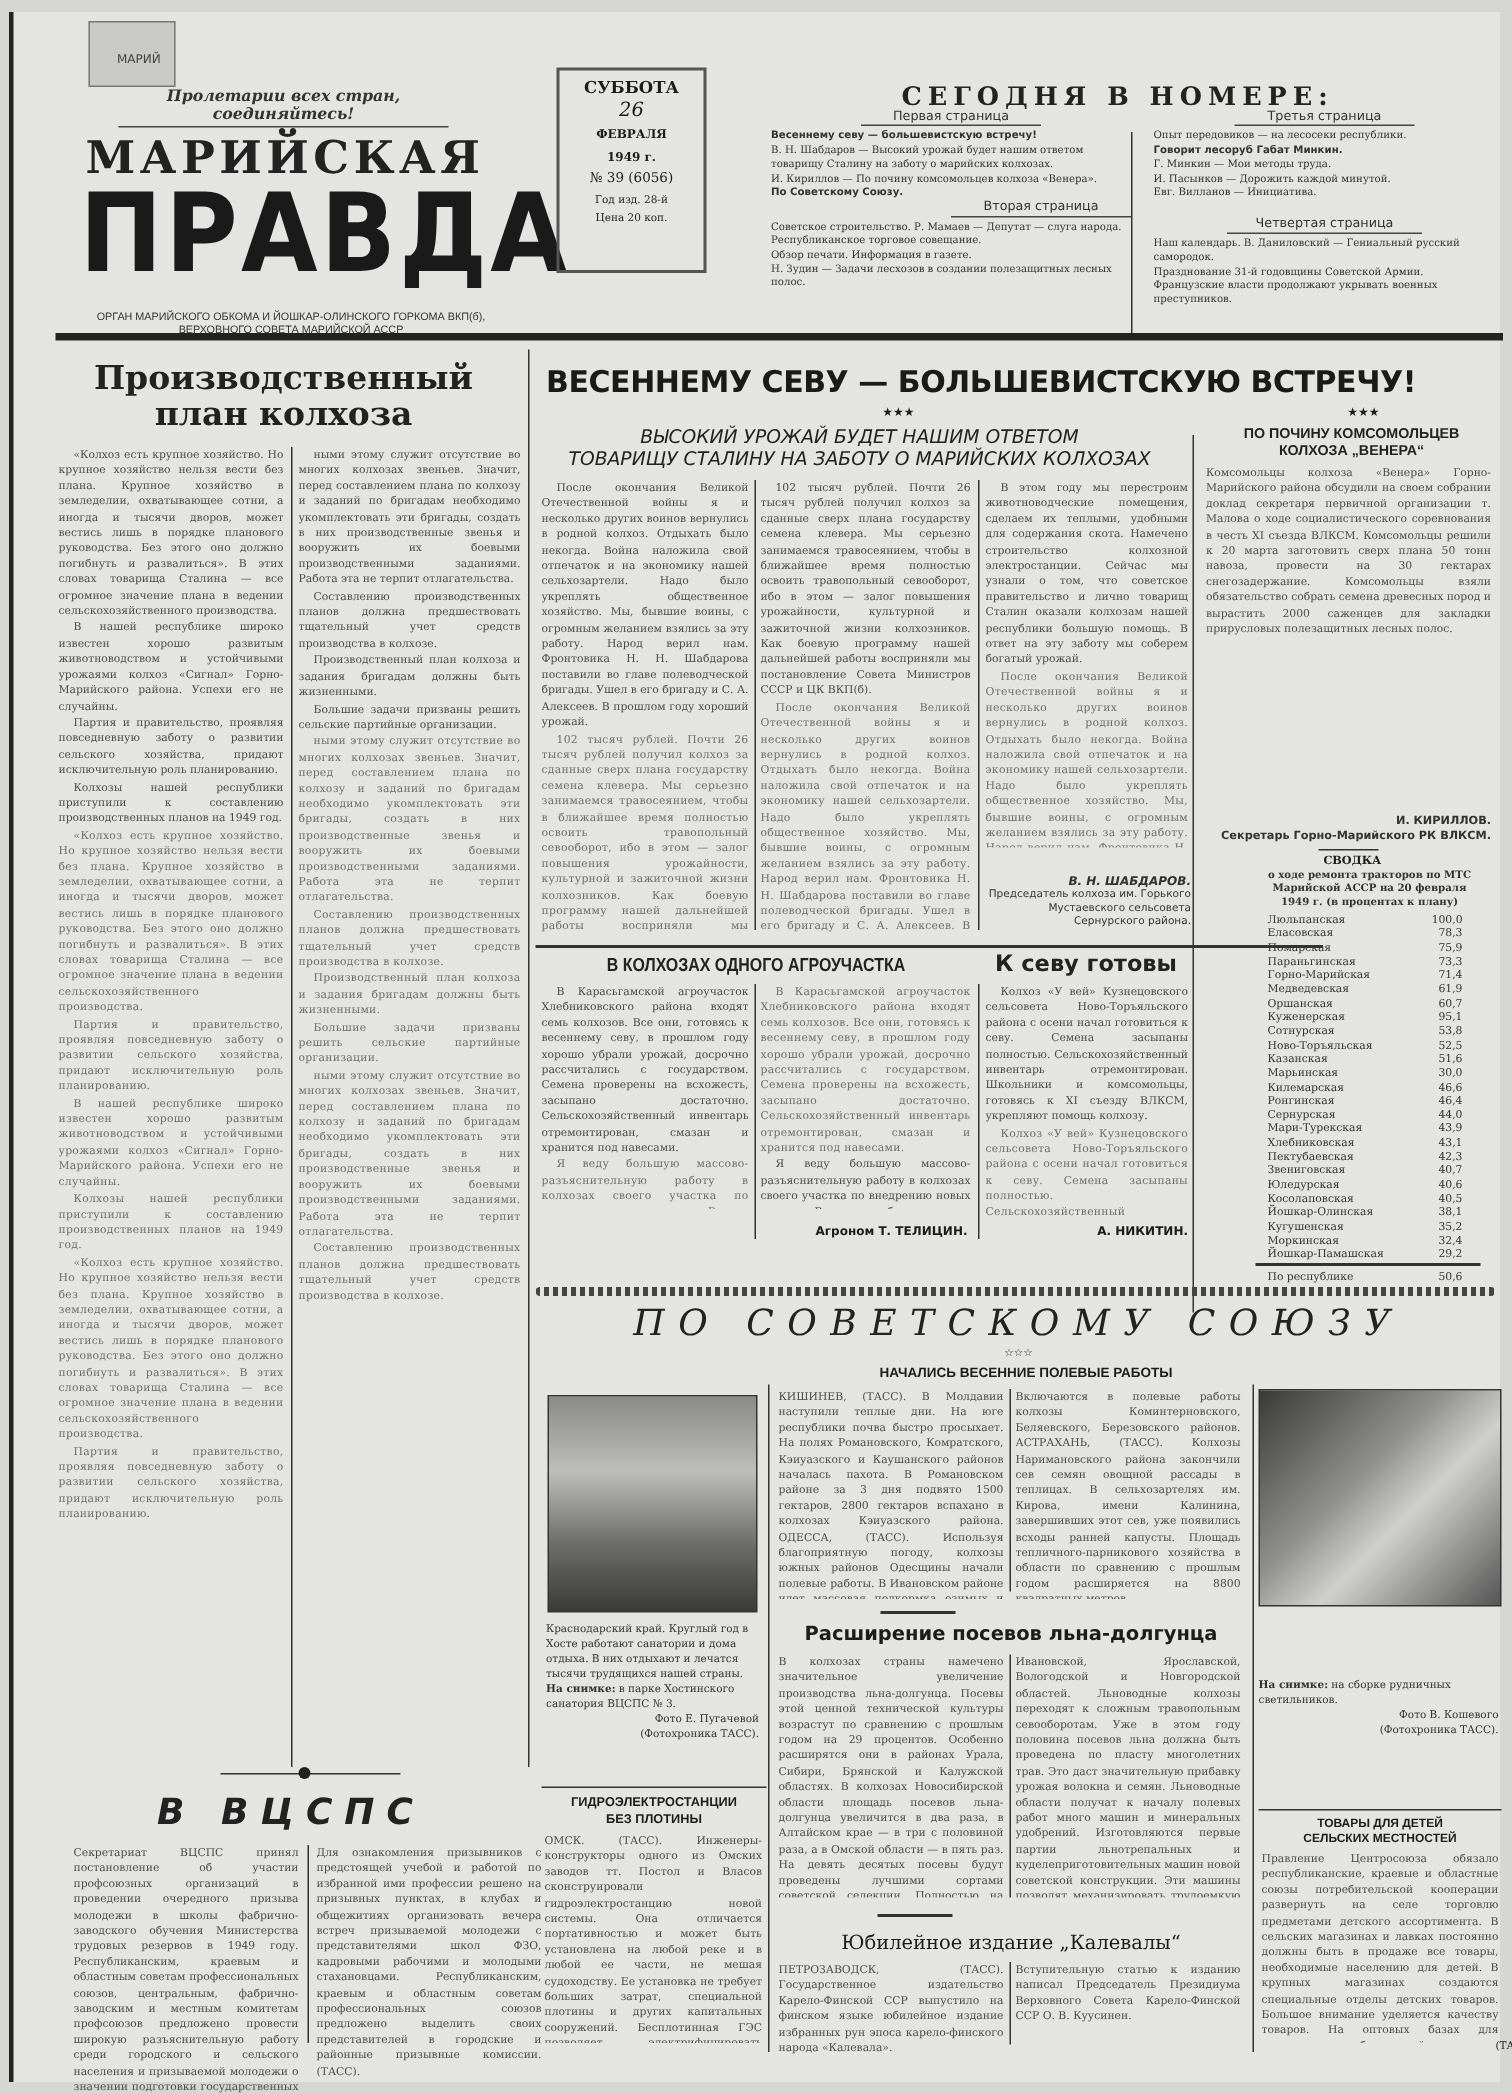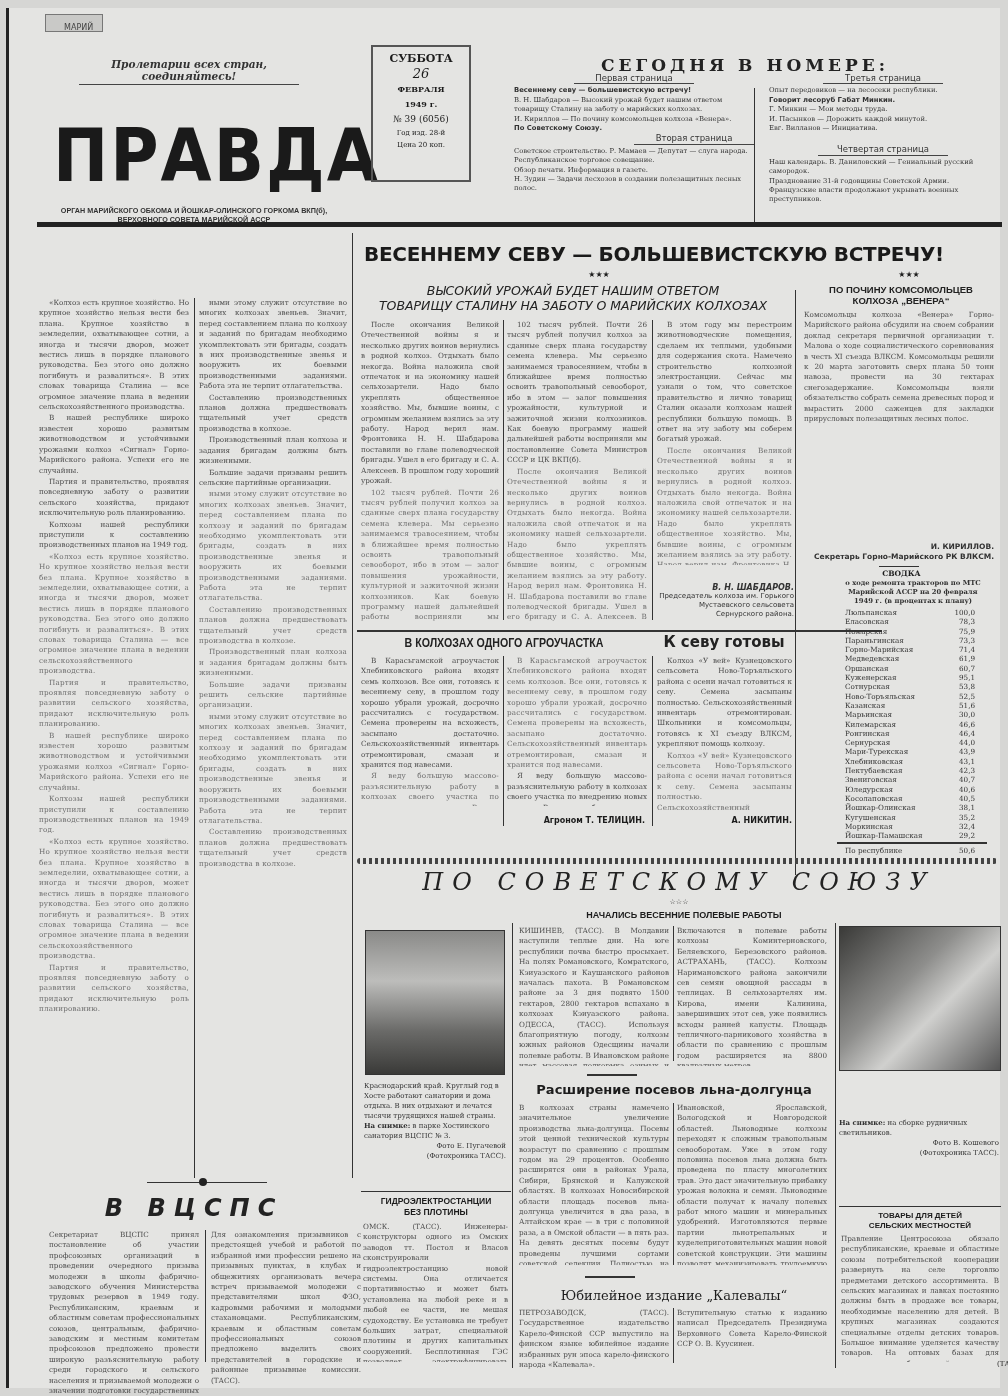--- a/index.html
+++ b/index.html
@@ -19,26 +19,27 @@
   .photo { position: absolute; background: linear-gradient(180deg,#8a8a88 0%,#bdbdbb 35%,#6a6a68 70%,#3a3a38 100%); border: 1px solid #333; }
   .caption { font-size: 7px; line-height: 10px; color: #333; font-family: "DejaVu Serif", serif; }
   .stats-row { display: flex; justify-content: space-between; font-size: 7.2px; line-height: 9.3px; color: #333; }
   .wavy { position: absolute; height: 6px; background: repeating-linear-gradient(90deg,#444 0 3px,transparent 3px 6px); border-radius: 3px; }
 </style>
 </head>
 <body>
 
 <div class="page">
 
-  <div class="abs sans" style="left:36px;top:6px;width:58px;height:18px;border:1px solid #777;background:#c9c9c7;font-size:8px;color:#444;padding:8px 0 0 18px;">МАРИЙ</div>
+  <div class="abs sans" style="left:50px;top:6px;width:58px;height:44px;border:1px solid #777;background:#c9c9c7;font-size:8px;color:#444;padding:20px 0 0 18px;">МАРИЙ</div>
 
   <div class="abs serif" style="left:70px;top:50px;width:220px;text-align:center;font-size:10.5px;font-style:italic;font-weight:bold;color:#333;border-bottom:1px solid #444;padding-bottom:2px;">Пролетарии всех стран, соединяйтесь!</div>
 
+  <div class="abs serif" style="left:46px;top:80px;width:270px;text-align:center;font-size:30px;font-weight:bold;letter-spacing:3px;color:#222;">МАРИЙСКАЯ</div>
   <div class="abs sans" style="left:44px;top:110px;width:276px;text-align:center;font-size:66px;font-weight:bold;letter-spacing:2px;color:#1a1a1a;transform:scaleY(1.1);transform-origin:top;line-height:70px;">ПРАВДА</div>
-  <div class="abs cond" style="left:40px;top:198px;width:290px;text-align:center;font-size:7.2px;font-weight:bold;color:#333;line-height:9px;">
+  <div class="abs cond" style="left:40px;top:198px;width:290px;text-align:center;font-size:7.2px;font-weight:normal;color:#333;line-height:9px;">
     <div>ОРГАН МАРИЙСКОГО ОБКОМА И ЙОШКАР-ОЛИНСКОГО ГОРКОМА ВКП(б),</div>
     <div>ВЕРХОВНОГО СОВЕТА МАРИЙСКОЙ АССР</div>
   </div>
 
   <div class="abs center" style="left:362px;top:37px;width:100px;height:137px;border:2px solid #555;padding-top:6px;line-height:12px;">
     <div class="serif" style="font-size:11px;font-weight:bold;">СУББОТА</div>
     <div class="serif" style="font-size:13px;font-style:italic;margin-top:3px;">26</div>
     <div class="serif" style="font-size:8px;font-weight:bold;margin-top:3px;">ФЕВРАЛЯ</div>
     <div class="serif" style="font-size:8px;font-weight:bold;margin-top:3px;">1949 г.</div>
     <div class="serif" style="font-size:9px;margin-top:3px;">№ 39 (6056)</div>
@@ -71,20 +72,24 @@
     <div>И. Пасынков — Дорожить каждой минутой.</div>
     <div>Евг. Вилланов — Инициатива.</div>
     <div class="sans center" style="font-size:8.5px;border-bottom:1px solid #444;width:130px;margin:12px auto 2px;">Четвертая страница</div>
     <div>Наш календарь. В. Даниловский — Гениальный русский самородок.</div>
     <div>Празднование 31-й годовщины Советской Армии.</div>
     <div>Французские власти продолжают укрывать военных преступников.</div>
   </div>
 
   <div class="hr-thick" style="left:28px;top:214px;width:965px;"></div>
 
+  <div class="abs serif center" style="left:20px;top:232px;width:320px;font-size:22px;font-weight:bold;line-height:24px;color:#222;">
+    <div>Производственный</div>
+    <div>план колхоза</div>
+  </div>
   <div class="abs body-text" style="left:30px;top:290px;width:150px;height:880px;overflow:hidden;">
     <p>«Колхоз есть крупное хозяйство. Но крупное хозяйство нельзя вести без плана. Крупное хозяйство в земледелии, охватывающее сотни, а иногда и тысячи дворов, может вестись лишь в порядке планового руководства. Без этого оно должно погибнуть и развалиться». В этих словах товарища Сталина — все огромное значение плана в ведении сельскохозяйственного производства.</p>
     <p>В нашей республике широко известен хорошо развитым животноводством и устойчивыми урожаями колхоз «Сигнал» Горно-Марийского района. Успехи его не случайны.</p>
     <p>Партия и правительство, проявляя повседневную заботу о развитии сельского хозяйства, придают исключительную роль планированию.</p>
     <p>Колхозы нашей республики приступили к составлению производственных планов на 1949 год.</p>
     <p class="filler">«Колхоз есть крупное хозяйство. Но крупное хозяйство нельзя вести без плана. Крупное хозяйство в земледелии, охватывающее сотни, а иногда и тысячи дворов, может вестись лишь в порядке планового руководства. Без этого оно должно погибнуть и развалиться». В этих словах товарища Сталина — все огромное значение плана в ведении сельскохозяйственного производства.</p>
     <p class="filler">Партия и правительство, проявляя повседневную заботу о развитии сельского хозяйства, придают исключительную роль планированию.</p>
     <p class="filler">В нашей республике широко известен хорошо развитым животноводством и устойчивыми урожаями колхоз «Сигнал» Горно-Марийского района. Успехи его не случайны.</p>
     <p class="filler">Колхозы нашей республики приступили к составлению производственных планов на 1949 год.</p>
     <p class="filler">«Колхоз есть крупное хозяйство. Но крупное хозяйство нельзя вести без плана. Крупное хозяйство в земледелии, охватывающее сотни, а иногда и тысячи дворов, может вестись лишь в порядке планового руководства. Без этого оно должно погибнуть и развалиться». В этих словах товарища Сталина — все огромное значение плана в ведении сельскохозяйственного производства.</p>

